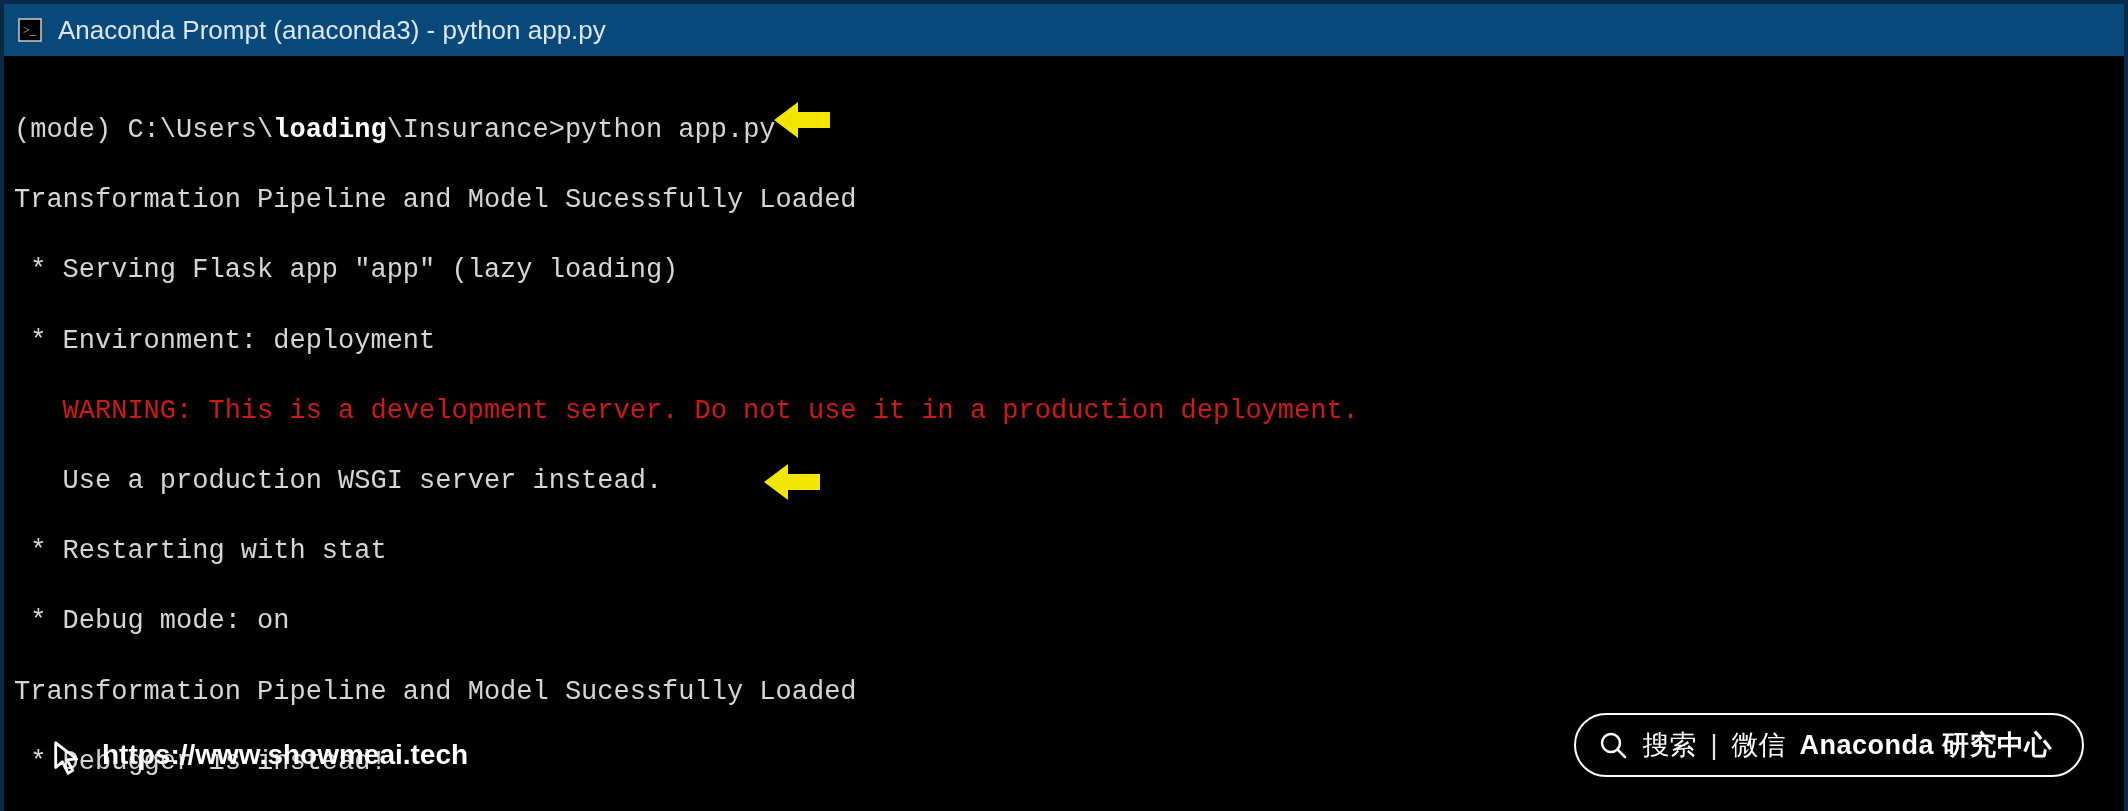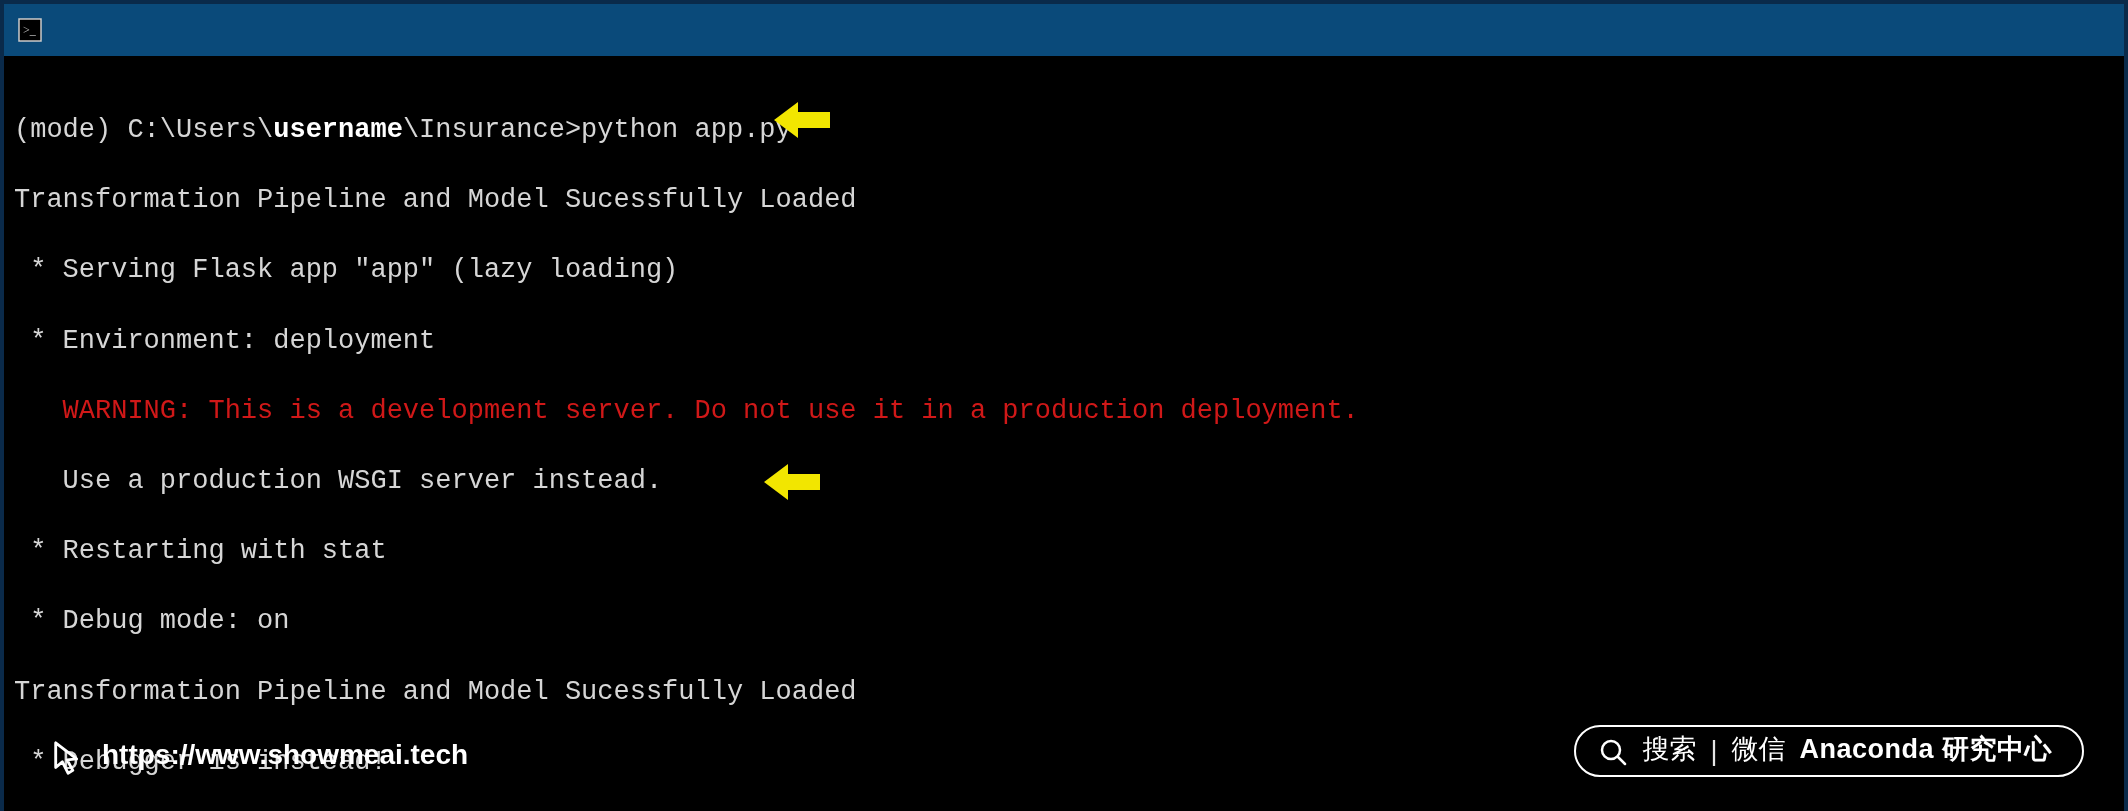--- a/index.html
+++ b/index.html
@@ -69,24 +69,24 @@
     font-weight: 700;
     font-size: 28px;
   }
   .cursor-icon { width: 38px; height: 38px; }
   .search-pill {
     position: absolute;
     right: 40px;
     bottom: 30px;
     border: 2.5px solid #ffffff;
     border-radius: 40px;
-    height: 52px;
-    padding: 0 30px 8px 22px;
+    height: 64px;
+    padding: 0 30px 0 22px;
     display: flex;
-    align-items: flex-end;
+    align-items: center;
     gap: 14px;
     color: #ffffff;
     font-family: "PingFang SC", "Microsoft YaHei", "Segoe UI", sans-serif;
     font-size: 27px;
     background: rgba(0,0,0,0.3);
   }
   .search-pill .sep { opacity: 0.9; }
   .search-pill .brand { font-weight: 800; letter-spacing: 0.5px; }
   .search-pill .magnify { width: 30px; height: 30px; }
 </style>
@@ -95,24 +95,25 @@
 
 <div class="outer-frame">
 
   <div class="title-bar">
     <span class="app-icon">
       <svg viewBox="0 0 24 24">
         <rect x="1" y="1" width="22" height="22" fill="#000" stroke="#ccc" stroke-width="1.5"></rect>
         <text x="5" y="16" font-size="12" fill="#ccc" font-family="Consolas">&gt;_</text>
       </svg>
     </span>
+    <span>Anaconda Prompt (anaconda3) - python  app.py</span>
   </div>
 
   <div class="terminal">
-<span class="line"><span>(mode) C:\Users\</span><span class="bold-user">username</span><span>\Insurance&gt;python app.py</span></span>
+<span class="line"><span>(mode) C:\Users\</span><span class="bold-user">loading</span><span>\Insurance&gt;python app.py</span></span>
 <span class="line">Transformation Pipeline and Model Sucessfully Loaded</span>
 <span class="line"> * Serving Flask app "app" (lazy loading)</span>
 <span class="line"> * Environment: deployment</span>
 <span class="line"><span>   </span><span class="warn">WARNING: This is a development server. Do not use it in a production deployment.</span></span>
 <span class="line">   Use a production WSGI server instead.</span>
 <span class="line"> * Restarting with stat</span>
 <span class="line"> * Debug mode: on</span>
 <span class="line">Transformation Pipeline and Model Sucessfully Loaded</span>
 <span class="line"> * Debugger is instead!</span>
 

